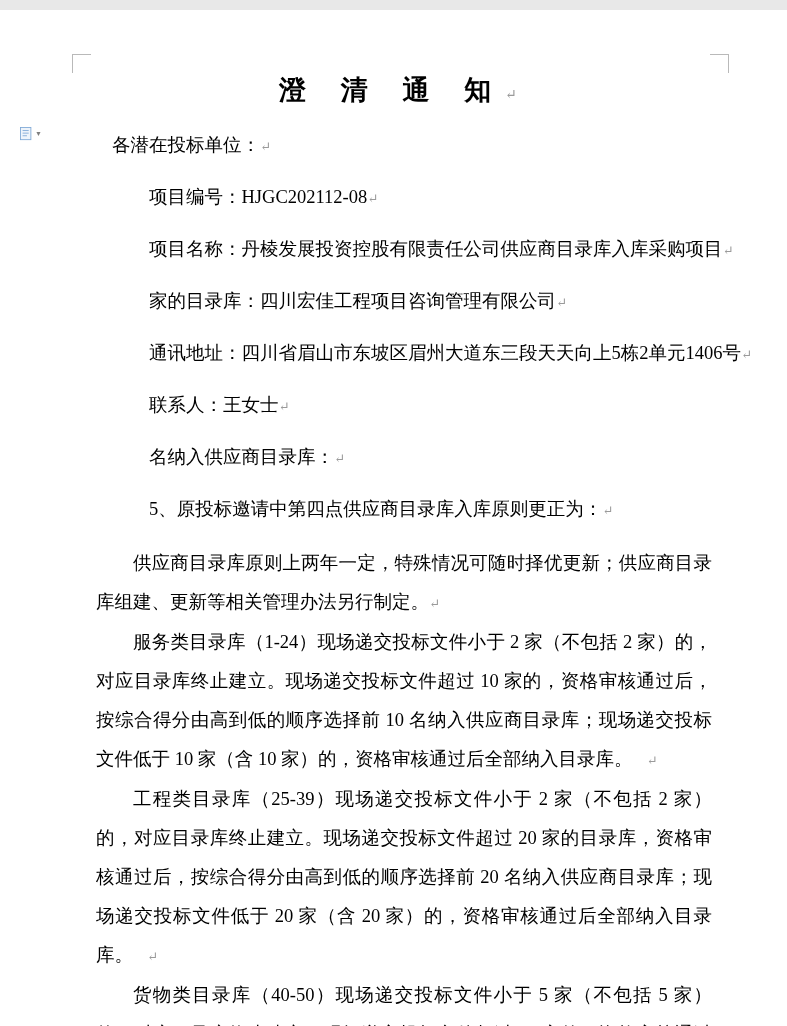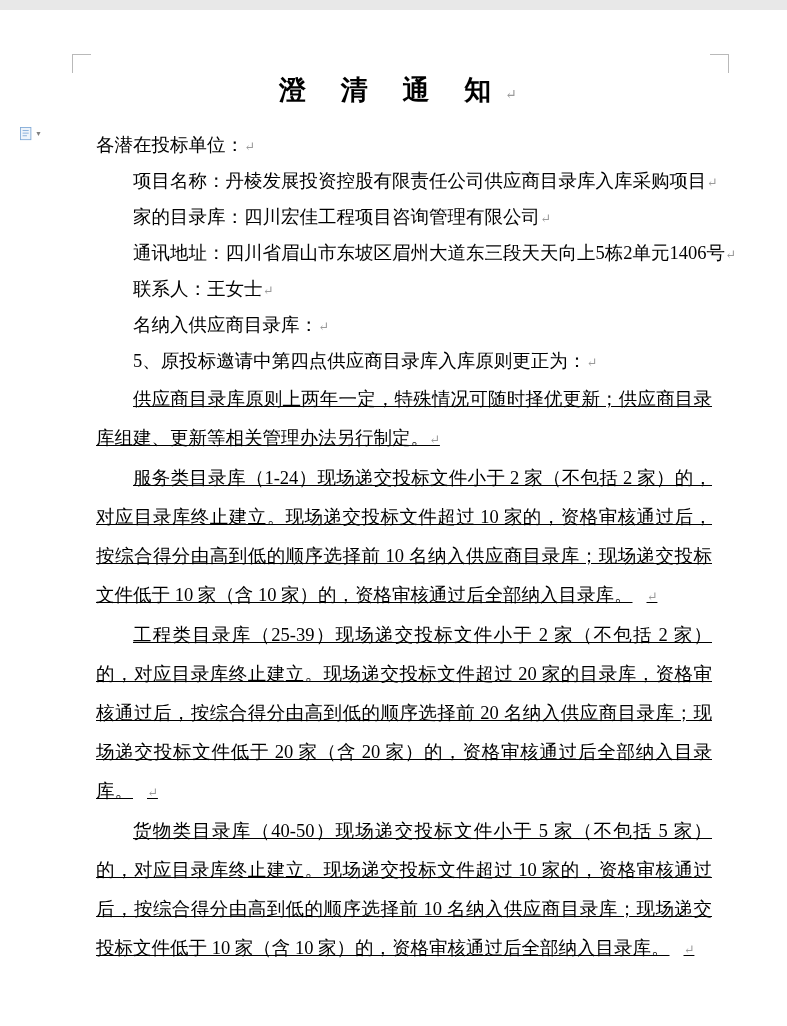--- a/index.html
+++ b/index.html
@@ -89,41 +89,40 @@
     color: #9a9a9a;
     vertical-align: baseline;
   }
 
   .body-block {
     margin: 0;
     padding: 0 62px 0 88px;
   }
 
   p.line {
-    margin: 0;
+    margin: 16px;
     font-size: 18.5px;
     line-height: 35px;
     white-space: nowrap;
   }
   p.salutation {
     margin-top: 20px;
     text-indent: 0;
   }
   p.indent1 {
     text-indent: 37px;
   }
   p.para {
     white-space: normal;
     text-indent: 37px;
     text-align: justify;
     text-justify: inter-ideograph;
     font-size: 18.5px;
     line-height: 39px;
     margin: 0;
-    text-decoration: underline;
   }
 
   .pilcrow-mark {
     color: #9a9a9a;
     font-size: 13px;
     font-family: "Liberation Serif", "DejaVu Serif", serif;
   }
   .pilcrow-gap { padding-left: 14px; }
 </style>
 </head>
@@ -147,20 +146,21 @@
   </div>
 
   <div class="content">
 
     <h1 class="doc-title"><span>澄  清  通  知</span><span class="pilcrow">↵</span></h1>
 
     <div class="body-block">
 
       <p class="line salutation"><span>各潜在投标单位：</span><span class="pilcrow-mark">↵</span></p>
 
+      <p class="line indent1"><span>项目编号：HJGC202112-08</span><span class="pilcrow-mark">↵</span></p>
 
       <p class="line indent1"><span>项目名称：丹棱发展投资控股有限责任公司供应商目录库入库采购项目</span><span class="pilcrow-mark">↵</span></p>
 
       <p class="line indent1"><span>家的目录库：四川宏佳工程项目咨询管理有限公司</span><span class="pilcrow-mark">↵</span></p>
 
       <p class="line indent1"><span>通讯地址：四川省眉山市东坡区眉州大道东三段天天向上5栋2单元1406号</span><span class="pilcrow-mark">↵</span></p>
 
       <p class="line indent1"><span>联系人：王女士</span><span class="pilcrow-mark">↵</span></p>
 
 

